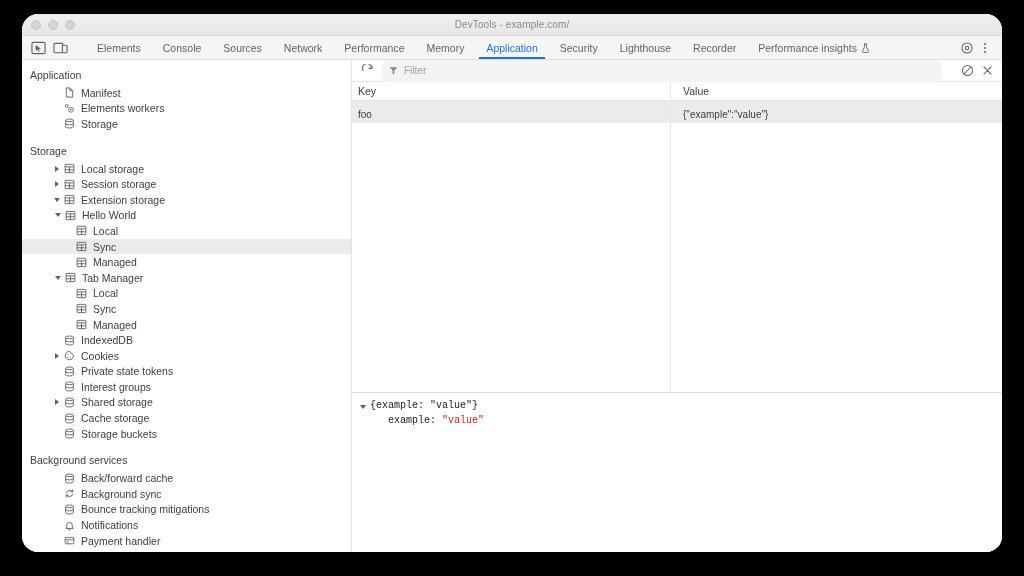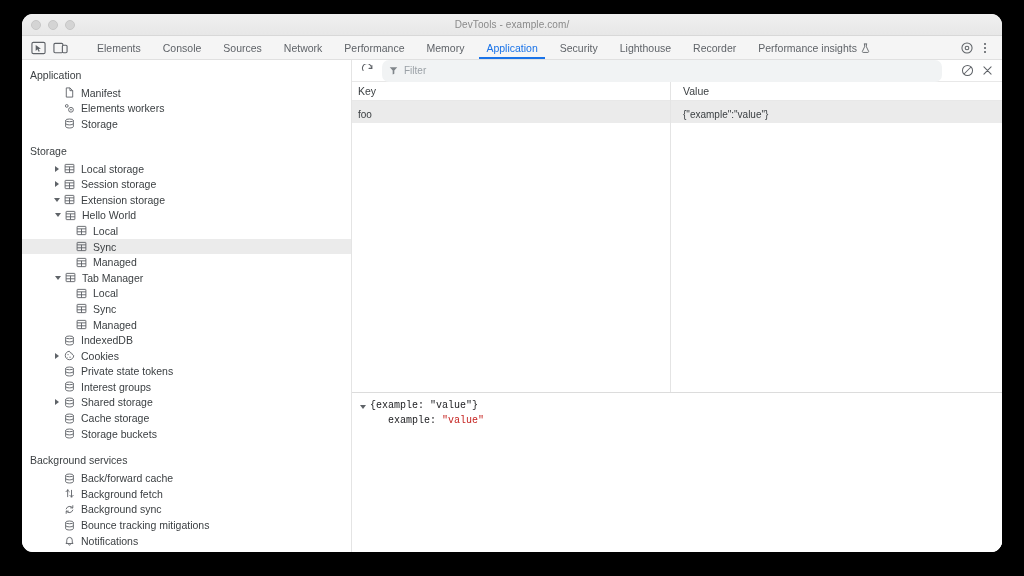--- a/index.html
+++ b/index.html
@@ -8,21 +8,21 @@
     background: #000;
     font-family: "Liberation Sans", sans-serif;
     overflow: hidden;
   }
 
   #window {
     position: absolute;
     left: 22px; top: 14px;
     width: 980px; height: 538px;
     background: #ffffff;
-    border-radius: 11px;
+    border-radius: 16px;
     overflow: hidden;
     box-shadow: 0 2px 14px rgba(0,0,0,0.35);
     display: flex; flex-direction: column;
   }
 
   
   #titlebar {
     height: 22px; flex: 0 0 22px;
     background: linear-gradient(#f0f0f0, #e7e7e7);
     border-bottom: 1px solid #d8d8d8;
@@ -506,30 +506,20 @@
               <path d="M1.8 2.6v6.8c0 .8 1.9 1.5 4.2 1.5s4.2-.7 4.2-1.5V2.6"></path>
               <path d="M1.8 6c0 .8 1.9 1.5 4.2 1.5S10.2 6.8 10.2 6"></path>
             </svg>
           </span>
           <span class="lbl">Back/forward cache</span>
         </div>
         <div class="row ind1">
           <span class="tw"></span>
           <span class="ic">
             <svg viewBox="0 0 12 12" fill="none" stroke="currentColor" stroke-width="1" stroke-linecap="round">
-              <path d="M4 9.5V2.2M4 2.2 2.2 4M4 2.2 5.8 4"></path>
-              <path d="M8.2 2.5v7.3M8.2 9.8 6.4 8M8.2 9.8 10 8"></path>
-            </svg>
-          </span>
-          <span class="lbl">Background fetch</span>
-        </div>
-        <div class="row ind1">
-          <span class="tw"></span>
-          <span class="ic">
-            <svg viewBox="0 0 12 12" fill="none" stroke="currentColor" stroke-width="1" stroke-linecap="round">
               <path d="M9.4 4.2A4 4 0 002.4 5.3"></path>
               <path d="M2.6 7.8a4 4 0 007-1.1"></path>
               <path d="M9.6 1.8v2.4H7.2M2.4 10.2V7.8h2.4"></path>
             </svg>
           </span>
           <span class="lbl">Background sync</span>
         </div>
         <div class="row ind1">
           <span class="tw"></span>
           <span class="ic">

